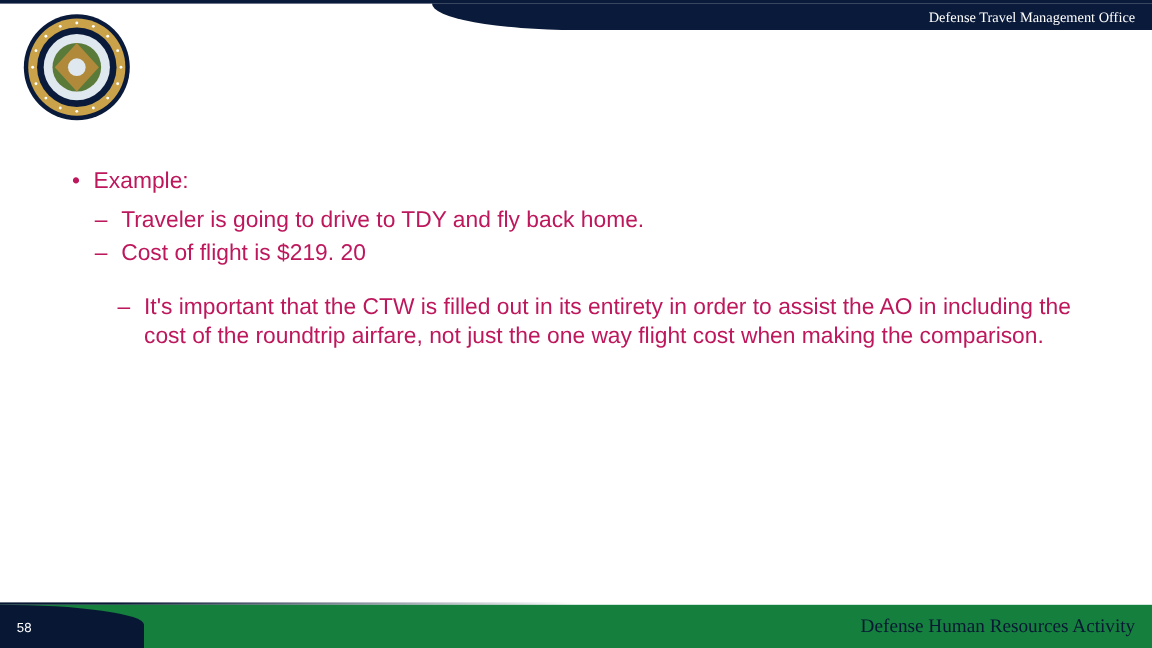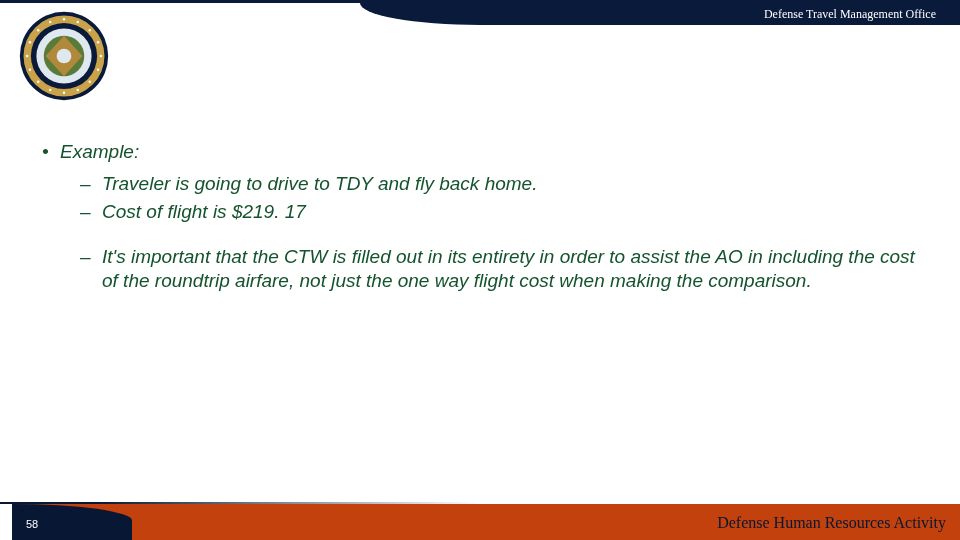--- a/index.html
+++ b/index.html
@@ -1,38 +1,38 @@
 <!DOCTYPE html>
 <html><head>
 <meta charset="utf-8">
 <style>
   * { margin: 0; padding: 0; box-sizing: border-box; }
   html, body { width: 960px; height: 540px; font-family: Arial, Helvetica, sans-serif; background: #fff; overflow: hidden; }
   .slide { position: relative; width: 960px; height: 540px; }
 
   .header-line-top { position: absolute; left: 0; right: 0; top: 0; height: 3px; background: #0a1a3a; }
-  .header-bar { position: absolute; top: 3px; right: 0; height: 22px; width: 600px; background: #0a1a3a; border-bottom-left-radius: 120px 22px; display: flex; align-items: center; justify-content: flex-end; padding-right: 24px; }
+  .header-bar { position: absolute; top: 3px; right: 0; height: 22px; width: 600px; background: #0a1a3a; border-bottom-left-radius: 120px 22px; display: flex; align-items: center; justify-content: flex-end; padding-right: 14px; }
   .header-bar-text { color: #fff; font-size: 12px; font-family: "Times New Roman", Times, serif; }
 
   .seal { position: absolute; left: 18px; top: 10px; width: 92px; height: 92px; }
   .seal-svg { width: 92px; height: 92px; }
 
   .title { position: absolute; left: 128px; top: 30px; font-size: 26px; font-weight: bold; color: #000; }
 
-  .content { position: absolute; left: 26px; top: 140px; right: 30px; color: #14532d; font-size: 19px; line-height: 1.25; font-style: italic; }
+  .content { position: absolute; left: 44px; top: 140px; right: 30px; color: #be185d; font-size: 19px; line-height: 1.25; }
   .level1 { margin-left: 16px; margin-bottom: 8px; }
   .level1 .bullet { display: inline-block; width: 18px; }
-  .level2-group { margin-left: 54px; margin-top: 4px; margin-bottom: 22px; }
+  .level2-group { margin-left: 35px; margin-top: 4px; margin-bottom: 22px; }
   .level2 { margin-bottom: 4px; }
   .level2 .dash { display: inline-block; width: 22px; }
   .level2-standalone { margin-left: 54px; margin-top: 12px; padding-right: 10px; }
   .level2-standalone .dash { display: inline-block; width: 22px; float: left; }
   .level2-standalone .txt { display: block; overflow: hidden; }
 
-  .footer-band { position: absolute; left: 12px; right: 0; bottom: 0; height: 36px; background: #c2410c; }
+  .footer-band { position: absolute; left: 0; right: 0; bottom: 0; height: 36px; background: #15803d; }
   .footer-dark { position: absolute; left: 0; bottom: 0; height: 36px; width: 120px; background: #081734; border-top-right-radius: 260px 36px; }
   .footer-right { position: absolute; right: 14px; bottom: 8px; color: #081734; font-size: 16px; font-family: Liberation Serif, serif; }
   .page-num { position: absolute; left: 14px; bottom: 10px; color: #fff; font-size: 11px; z-index: 3; }
   .footer-divider { position: absolute; left: 0; right: 0; bottom: 36px; height: 2px; background: linear-gradient(to right, #081734 0%, #081734 10%, rgba(8,23,52,0) 50%); }
 </style>
 </head>
 <body>
 
 <div class="slide">
 
@@ -71,21 +71,21 @@
     </svg>
   </div>
 
 
   <div class="content">
     <div class="level1">
       <span class="bullet">•</span><span>Example:</span>
     </div>
     <div class="level2-group">
       <div class="level2"><span class="dash">–</span><span>Traveler is going to drive to TDY and fly back home.</span></div>
-      <div class="level2"><span class="dash">–</span><span>Cost of flight is $219. 17</span></div>
+      <div class="level2"><span class="dash">–</span><span>Cost of flight is $219. 20</span></div>
     </div>
     <div class="level2-standalone">
       <span class="dash">–</span>
       <span class="txt">It's important that the CTW is filled out in its entirety in order to assist the AO in including the cost of the roundtrip airfare, not just the one way flight cost when making the comparison.</span>
     </div>
   </div>
 
   <div class="footer-divider"></div>
   <div class="footer-band">
     <div class="footer-dark"></div>

